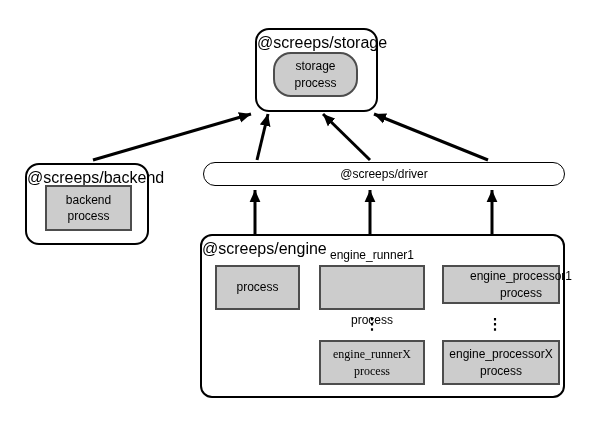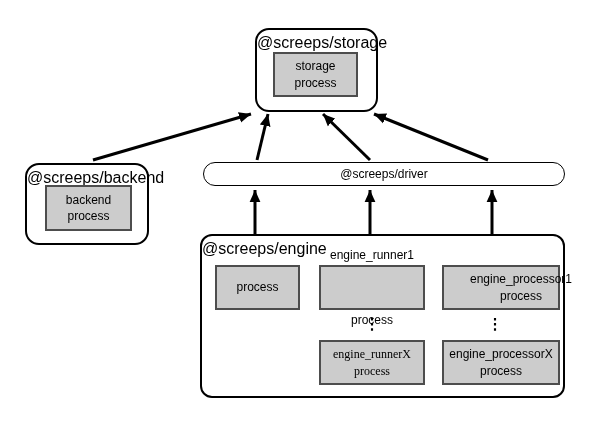--- a/index.html
+++ b/index.html
@@ -78,21 +78,21 @@
     <line x1="257" y1="160" x2="268" y2="114" stroke="#000" stroke-width="3" marker-end="url(#ah)"></line>
     <line x1="370" y1="160" x2="323" y2="114" stroke="#000" stroke-width="3" marker-end="url(#ah)"></line>
     <line x1="488" y1="160" x2="374" y2="114" stroke="#000" stroke-width="3" marker-end="url(#ah)"></line>
     <line x1="255" y1="234" x2="255" y2="190" stroke="#000" stroke-width="3" marker-end="url(#ah)"></line>
     <line x1="370" y1="234" x2="370" y2="190" stroke="#000" stroke-width="3" marker-end="url(#ah)"></line>
     <line x1="492" y1="234" x2="492" y2="190" stroke="#000" stroke-width="3" marker-end="url(#ah)"></line>
   </svg>
 
   <div class="container" style="left:255px;top:28px;width:123px;height:84px;">
     <div class="container-title">@screeps/storage</div>
-    <div class="process-box" style="left:16px;top:22px;width:85px;height:45px;">
+    <div class="process-box" style="left:16px;top:22px;width:85px;height:45px;border-radius:18px;">
       <span>storage</span>
       <span>process</span>
     </div>
   </div>
 
   <div class="container" style="left:25px;top:163px;width:124px;height:82px;">
     <div class="container-title">@screeps/backend</div>
     <div class="process-box" style="left:18px;top:20px;width:87px;height:46px;">
       <span>backend</span>
       <span>process</span>
@@ -108,21 +108,21 @@
 
     <div class="process-box" style="left:13px;top:29px;width:85px;height:45px;">
       <span>process</span>
     </div>
 
     <div class="process-box" style="left:117px;top:29px;width:106px;height:45px;gap:48px;">
       <span>engine_runner1</span>
       <span>process</span>
     </div>
 
-    <div class="process-box" style="left:240px;top:29px;width:118px;height:45px;padding-left:40px;">
+    <div class="process-box" style="left:240px;top:29px;width:118px;height:39px;padding-left:40px;">
       <span>engine_processor1</span>
       <span>process</span>
     </div>
 
     <div class="ellipsis" style="left:160px;top:80px;width:20px;">⋮</div>
     <div class="ellipsis" style="left:283px;top:80px;width:20px;">⋮</div>
 
     <div class="process-box" style="left:117px;top:104px;width:106px;height:45px;font-family:Liberation Serif, serif;">
       <span>engine_runnerX</span>
       <span>process</span>

